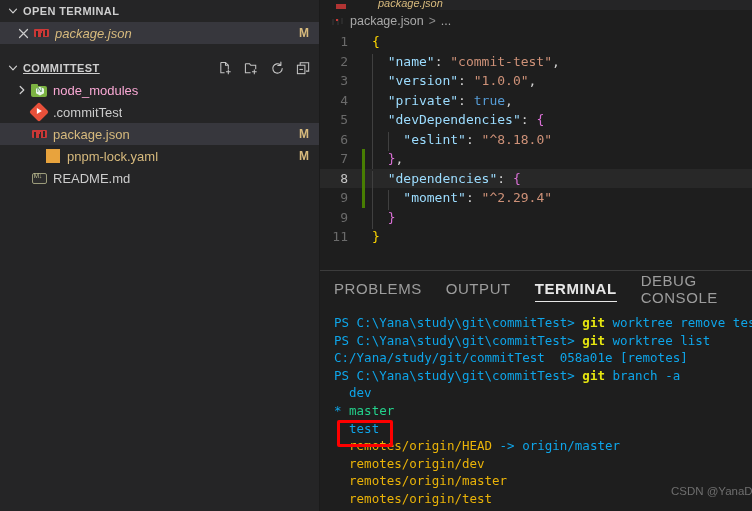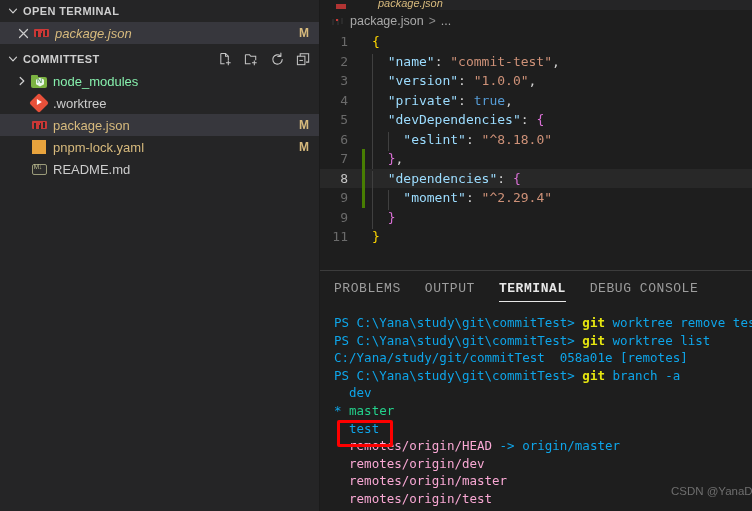--- a/index.html
+++ b/index.html
@@ -140,35 +140,35 @@
   .t-bool    { color:#569cd6; }
   .t-punct   { color:#d4d4d4; }
 
   
   #panel {
     flex:0 0 241px; height:241px; background:#1e1e1e;
     border-top:1px solid #3c3c3c; display:flex; flex-direction:column;
   }
   #paneltabs { height:35px; display:flex; align-items:center; padding-left:14px; gap:24px; }
   .ptab {
-    font-size:13px; letter-spacing:.55px; color:#9d9d9d; height:35px;
+    font-size:15px; letter-spacing:.55px; color:#9d9d9d; height:35px;
     display:flex; align-items:center; position:relative; user-select:none;
-    font-family:Liberation Mono, monospace;
+    font-family:Liberation Sans, sans-serif;
   }
   .ptab.active { color:#e7e7e7; font-weight:bold; }
   .ptab.active:after { content:""; position:absolute; left:0; right:0; bottom:4px; height:1px; background:#e7e7e7; }
   #terminal {
     flex:1 1 auto; padding:8px 0 0 14px; overflow:hidden;
     font-family:"DejaVu Sans Mono", monospace; font-size:12.5px; line-height:17.6px;
   }
   .tline { white-space:pre; color:#cccccc; }
   .c-white { color:#0ea5e9; }
   .c-yellow { color:#e5e510; font-weight:bold; }
   .c-green { color:#23d18b;margin-top:44px; }
-  .c-red { color:#f9a8d4; }
+  .c-red { color:#eab308; }
 
   #redbox {
     position:absolute; border:3px solid #fe0000; border-radius:2px;
     pointer-events:none;
   }
   #watermark {
     position:absolute; font-size:11.5px; color:#6e6e6e;
     font-family:"Liberation Sans", sans-serif; user-select:none; white-space:nowrap;
   }
 </style>
@@ -194,21 +194,21 @@
             <path d="M1.5 1.5 L9.5 9.5 M9.5 1.5 L1.5 9.5" stroke="#cccccc" stroke-width="1.2" stroke-linecap="round"></path>
           </svg>
       </span>
       <span class="fileicon">
           <span class="ic-npm"></span>
         </span>
       <span class="label">package.json</span>
       <span class="badge">M</span>
     </div>
 
-    <div class="section-header" style="margin-top:4px;">
+    <div class="section-header" style="margin-top:13px;text-decoration:underline;">
       <span class="twisty">
         <svg width="12" height="12" viewBox="0 0 12 12">
             <path d="M2.5 4.2 L6 7.8 L9.5 4.2" stroke="#cfcfcf" stroke-width="1.2" fill="none" stroke-linecap="round" stroke-linejoin="round"></path>
           </svg>
       </span>
       <span class="section-title">COMMITTEST</span>
       <span class="header-actions">
         <span class="act">
           <svg width="15" height="15" viewBox="0 0 16 16">
               <path d="M3 1.5 h5 l3 3 v4.2" stroke="#c5c5c5" stroke-width="1.1" fill="none"></path>
@@ -246,39 +246,39 @@
             <path d="M4.2 2.5 L7.8 6 L4.2 9.5" stroke="#cfcfcf" stroke-width="1.2" fill="none" stroke-linecap="round" stroke-linejoin="round"></path>
           </svg>
       </span>
       <span class="fileicon">
         <span class="ic-nodefolder">
             <span class="fb"></span>
             <span class="ft"></span>
             <span class="hex"></span>
           </span>
       </span>
-      <span class="label" style="color:#86efac;">node_modules</span>
+      <span class="label" style="color:#f9a8d4;">node_modules</span>
     </div>
 
     <div class="row" style="padding-left:30px;">
       <span class="fileicon">
           <span class="ic-git"></span>
         </span>
-      <span class="label">.worktree</span>
+      <span class="label">.commitTest</span>
     </div>
 
     <div class="row selected modified" style="padding-left:30px;">
       <span class="fileicon">
           <span class="ic-npm"></span>
         </span>
       <span class="label">package.json</span>
       <span class="badge">M</span>
     </div>
 
-    <div class="row modified" style="padding-left:30px;">
+    <div class="row modified" style="padding-left:44px;">
       <span class="fileicon">
         <span class="ic-yaml">
           <span class="cell" style="left:0;top:0;"></span>
             <span class="cell" style="left:9.7px;top:0;"></span>
           <span class="cell" style="left:4.85px;top:4.85px;"></span>
           <span class="cell" style="left:0;top:9.7px;"></span>
             <span class="cell" style="left:9.7px;top:9.7px;"></span>
         </span>
       </span>
       <span class="label">pnpm-lock.yaml</span>

